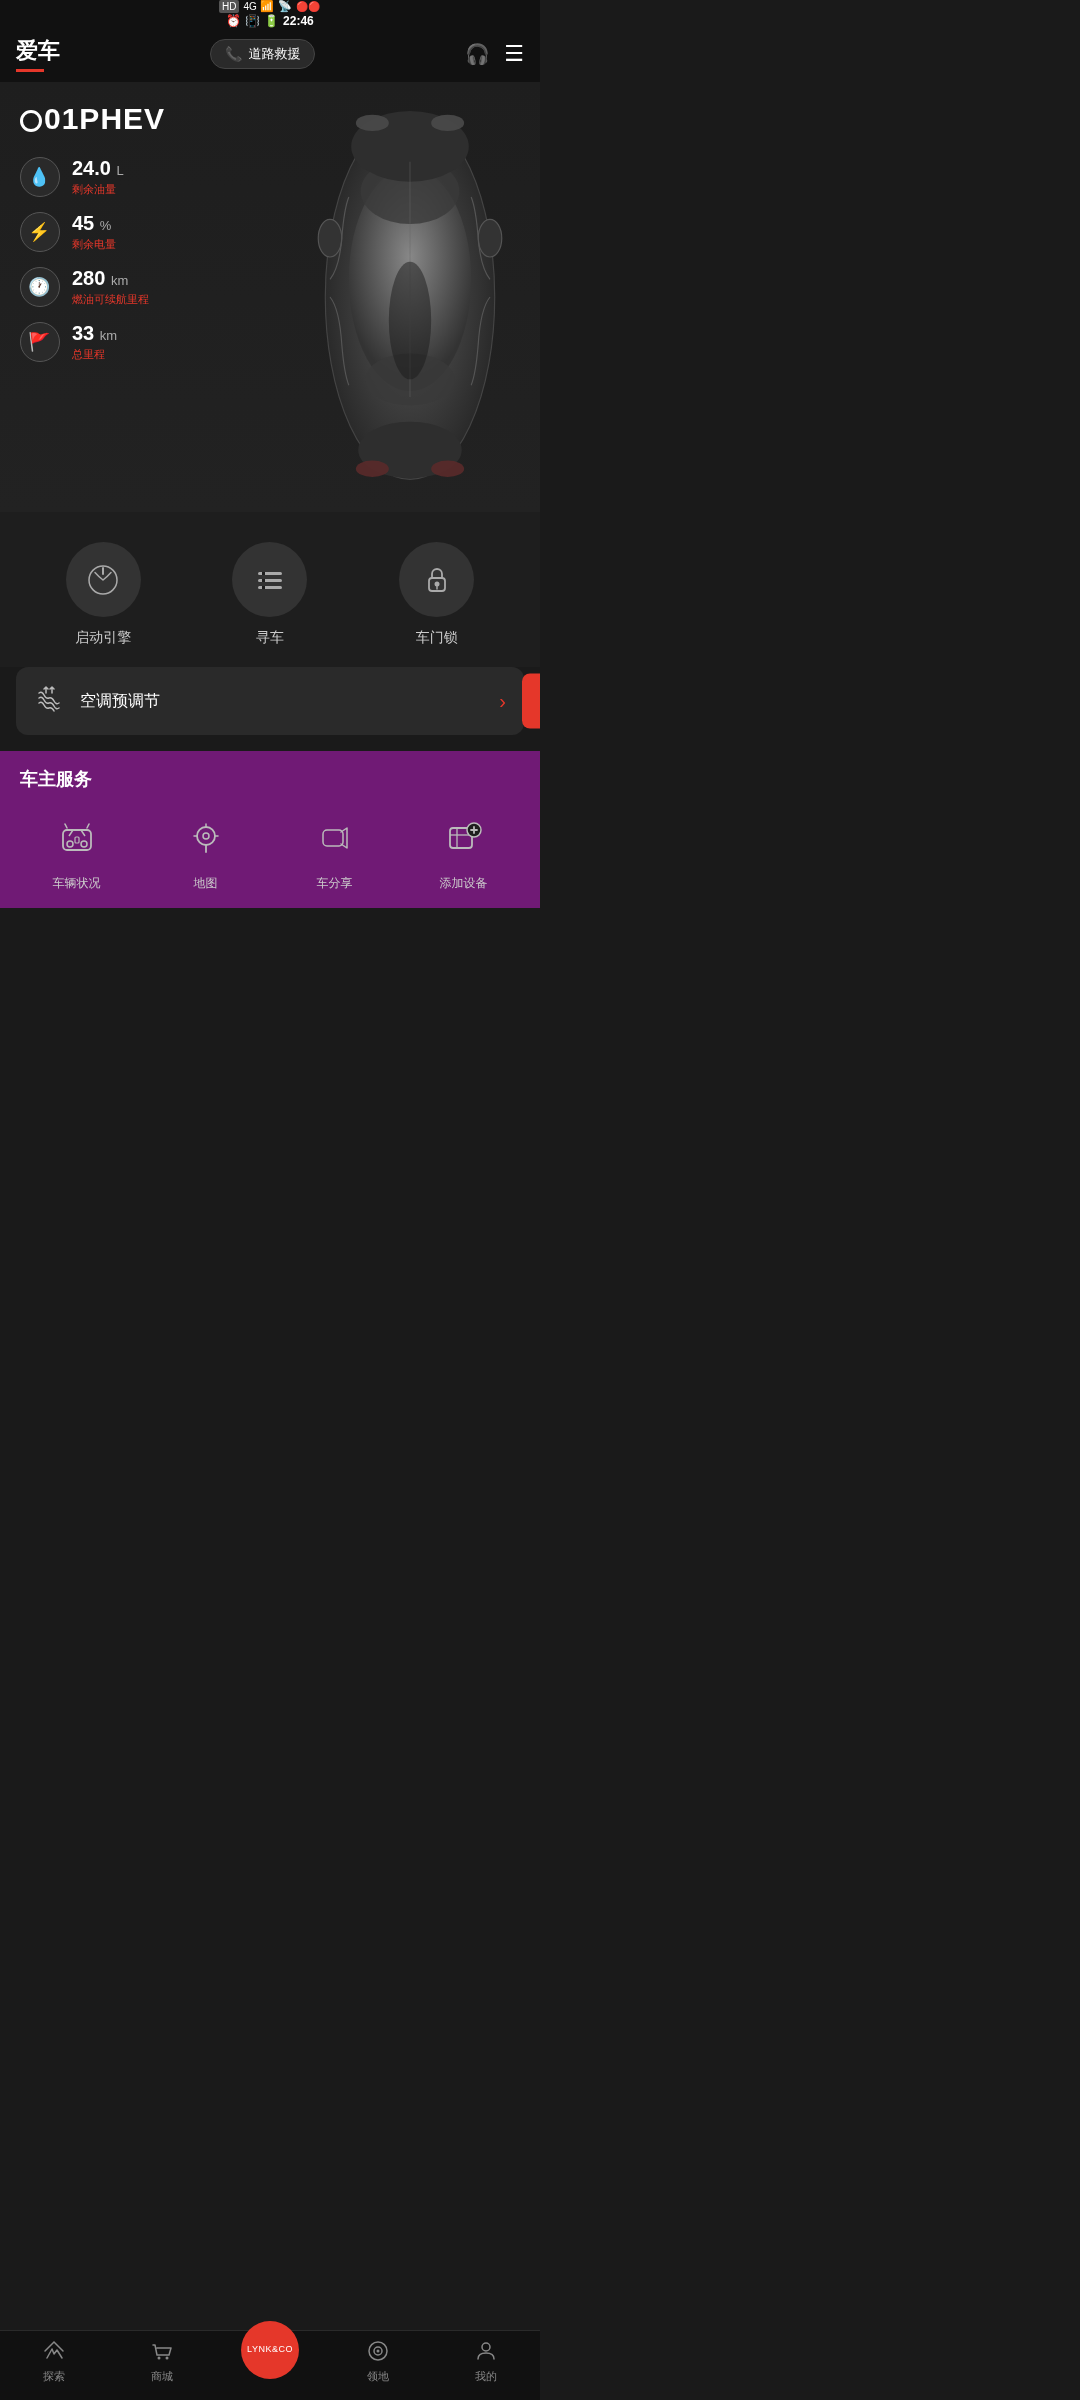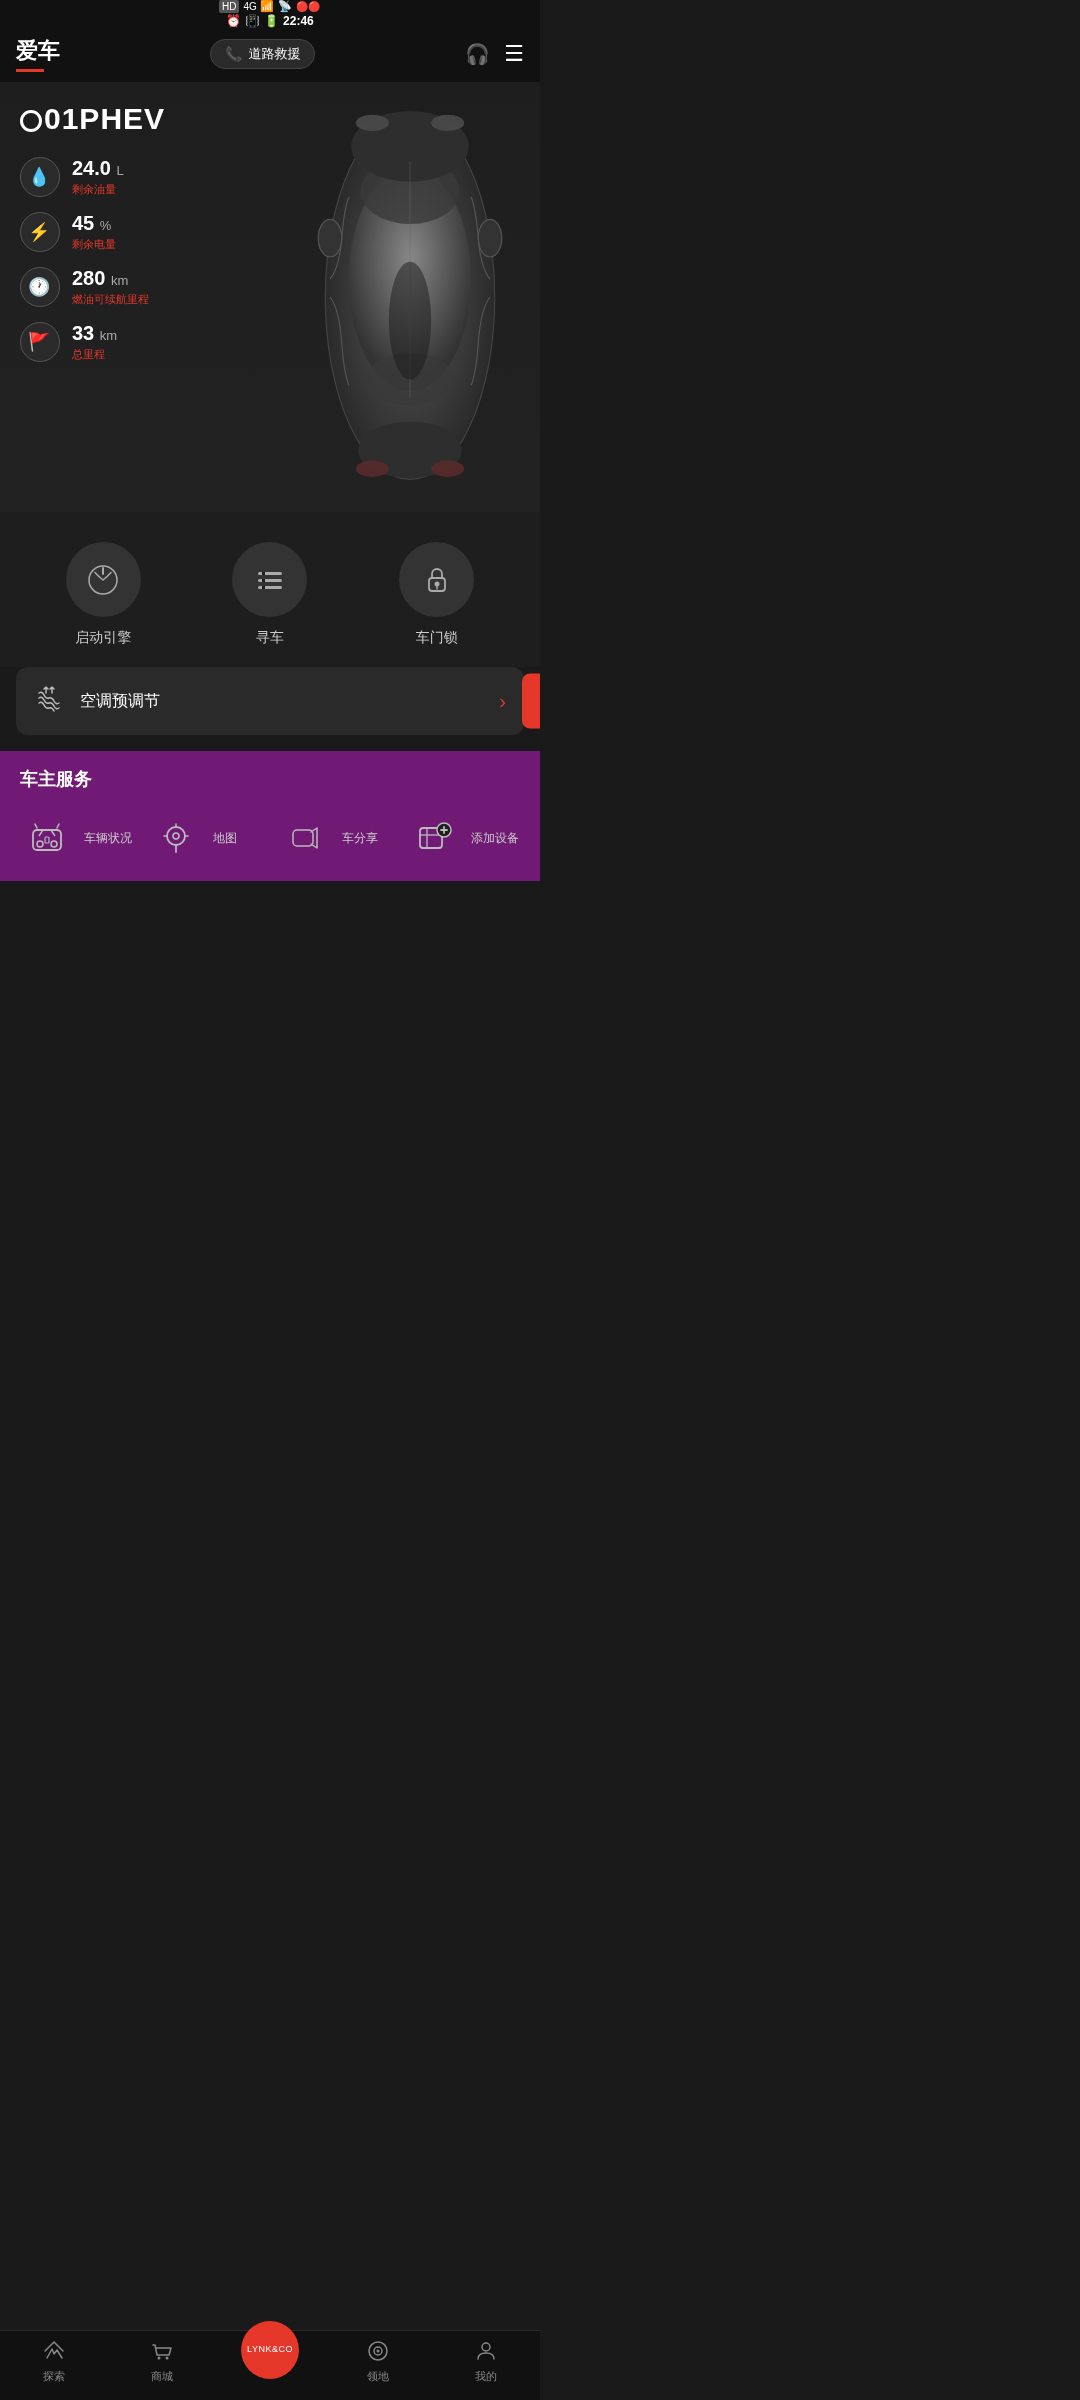--- a/index.html
+++ b/index.html
@@ -250,21 +250,21 @@
       color: #fff;
       margin-bottom: 20px;
     }
     .services-grid {
       display: grid;
       grid-template-columns: repeat(4, 1fr);
       gap: 16px;
     }
     .service-item {
       display: flex;
-      flex-direction: row;
+      flex-direction: column;
       align-items: center;
       gap: 10px;
       cursor: pointer;
     }
     .service-icon-wrap {
       width: 54px;
       height: 54px;
       display: flex;
       align-items: center;
       justify-content: center;

